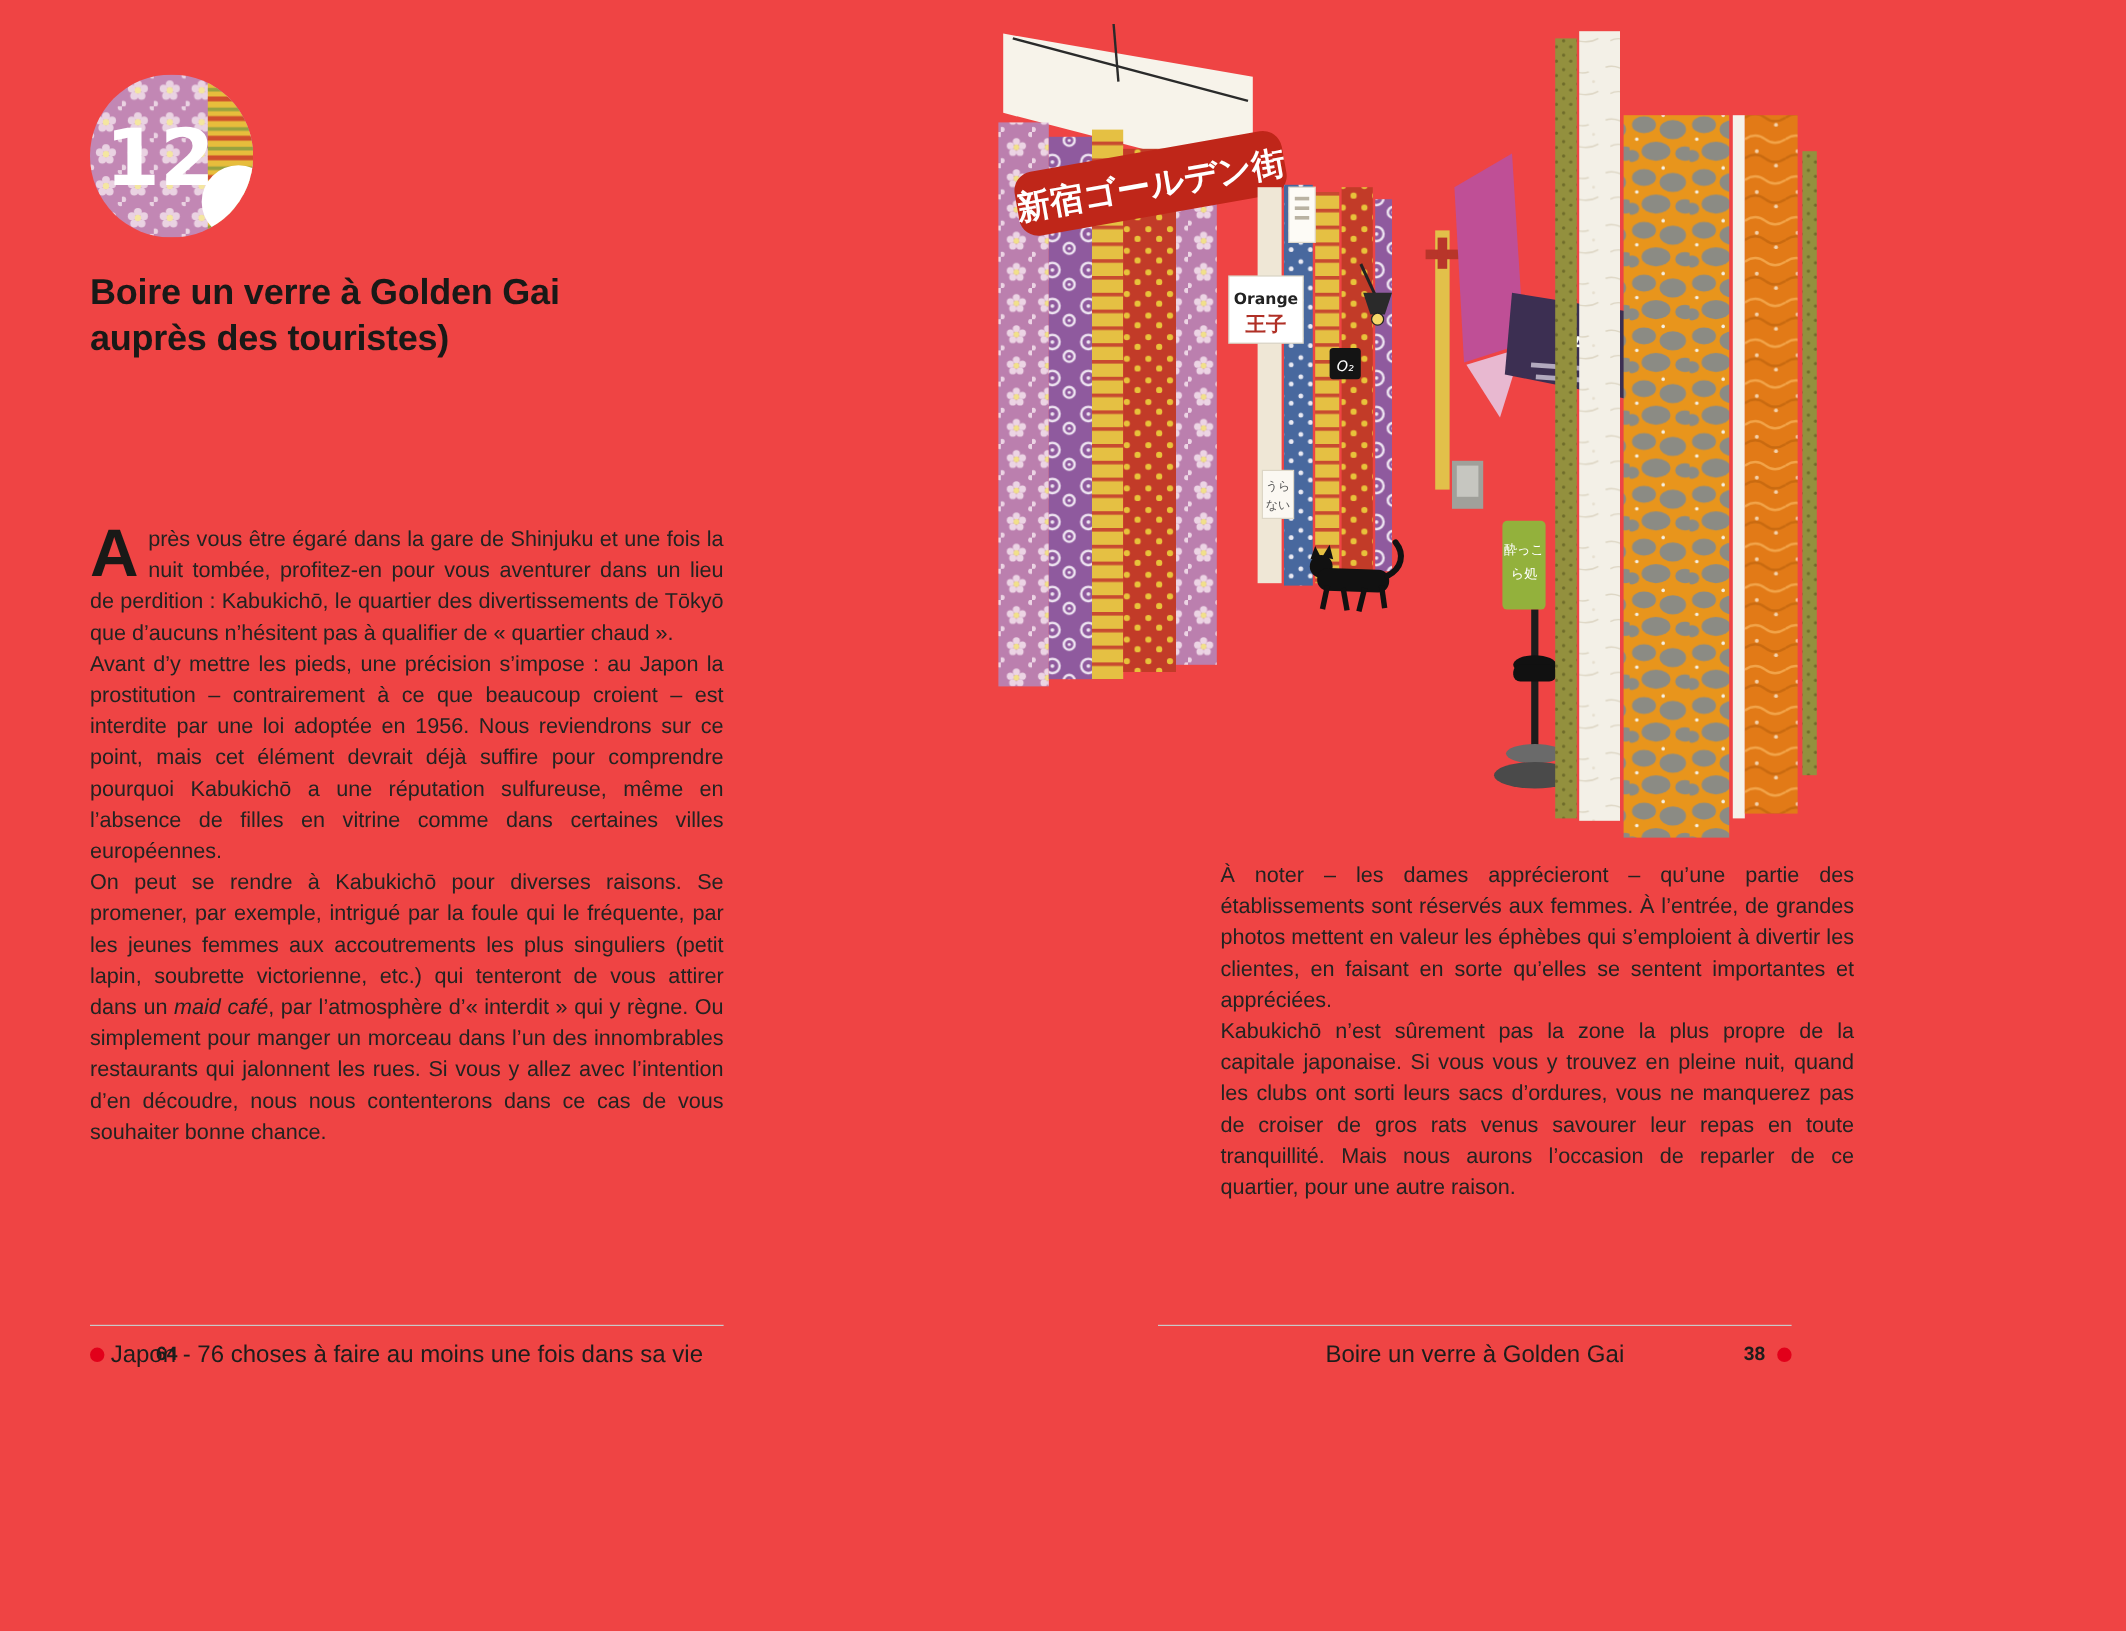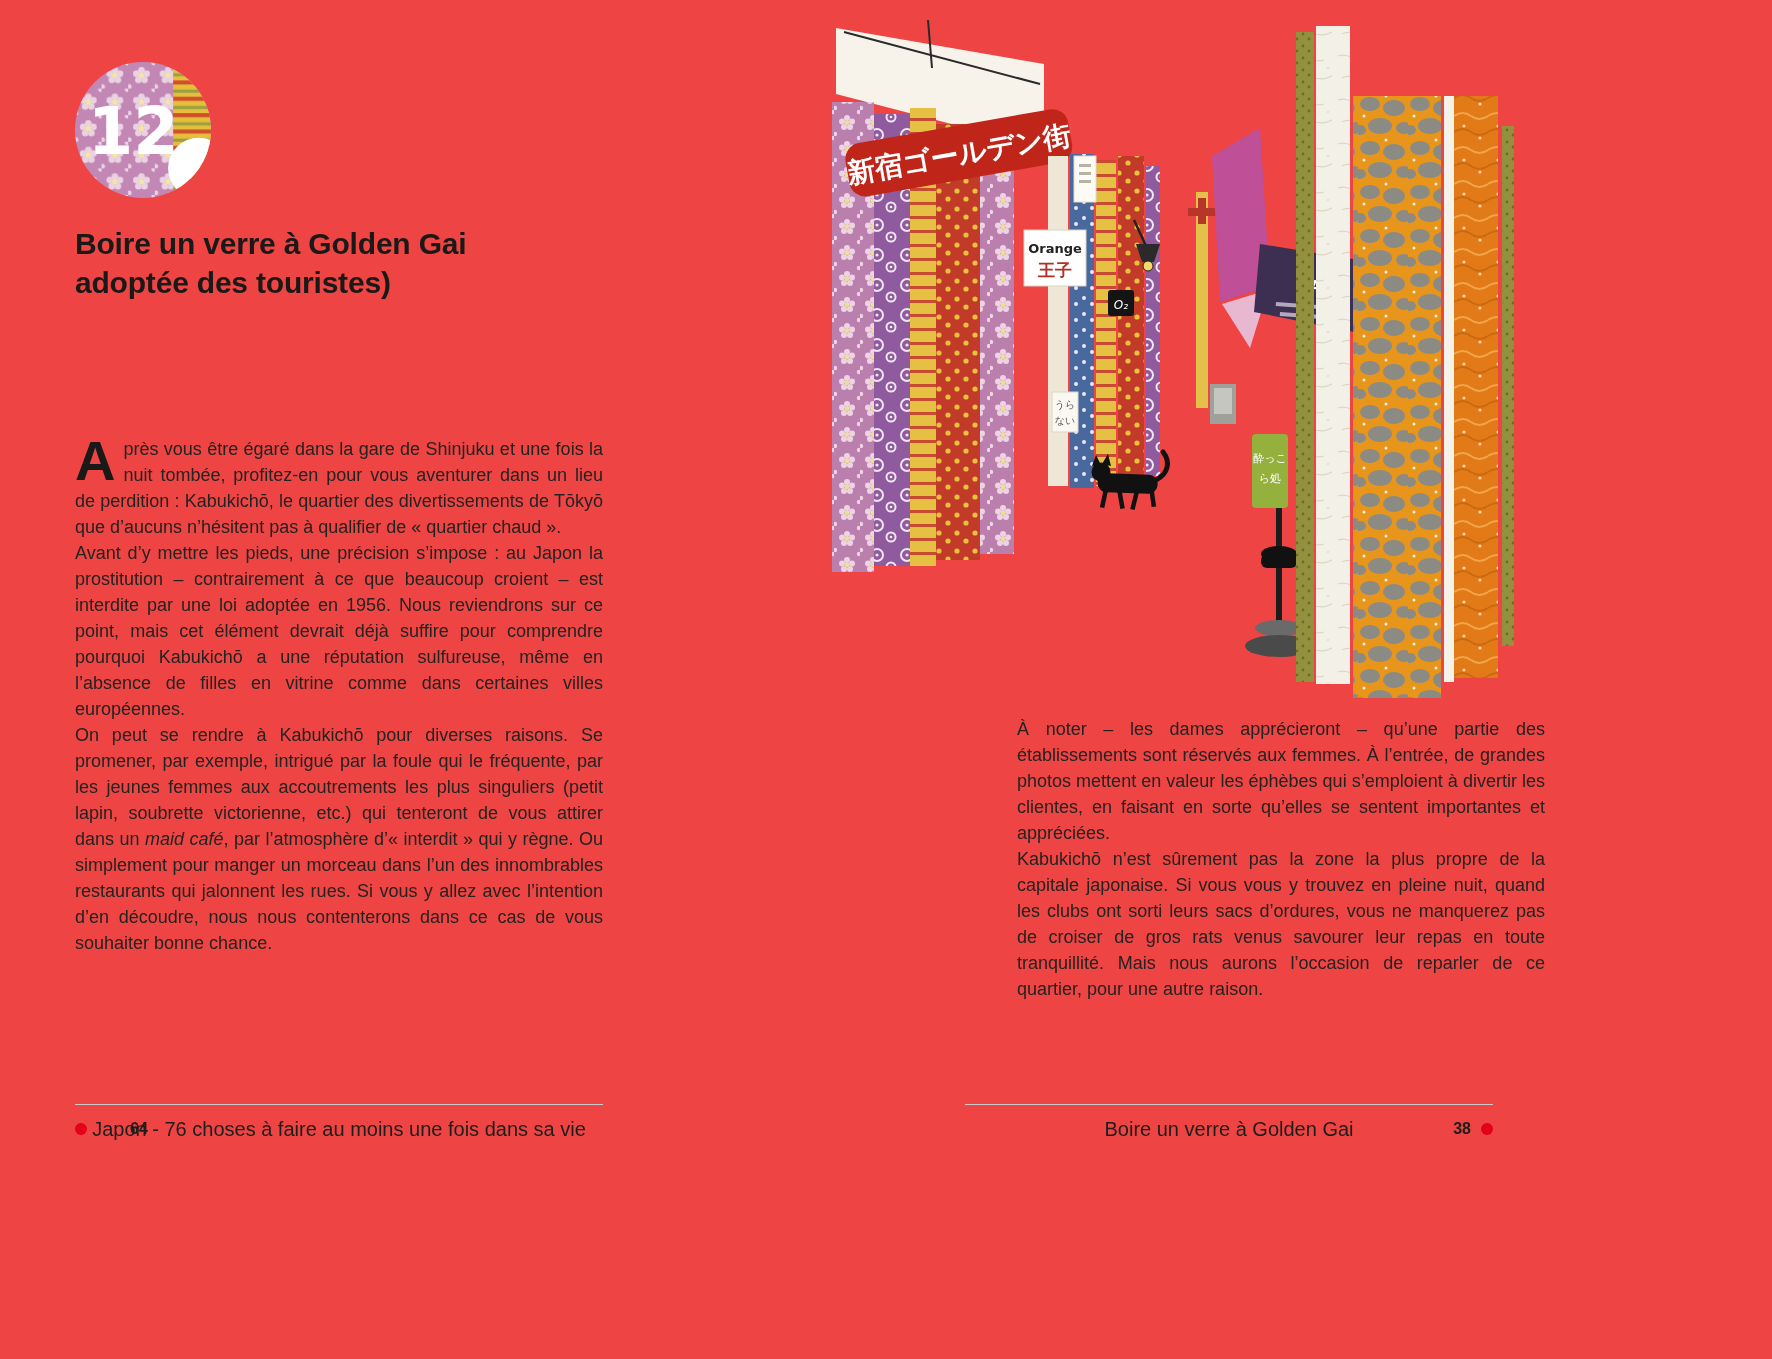--- a/index.html
+++ b/index.html
@@ -74,21 +74,21 @@
     <g clip-path="url(#badgeClip)">
       <rect width="133" height="133" fill="url(#badgeFloral)"></rect>
       <rect x="96" width="37" height="133" fill="url(#badgeStrip)"></rect>
       <circle cx="121" cy="104" r="30" fill="#ffffff"></circle>
     </g>
     <text x="57" y="90" text-anchor="middle" font-size="64" font-weight="bold" fill="#ffffff">12</text>
   </svg>
 
   <div class="title">
     <div>Boire un verre à Golden Gai</div>
-    <div>adoptée des touristes)</div>
+    <div>auprès des touristes)</div>
   </div>
 
   <div class="body-col body-left">
     <p>
       <span class="dropcap">A</span><span>près vous être égaré dans la gare de Shinjuku et une fois la nuit tombée, profitez-en pour vous aventurer dans un lieu de perdition : Kabukichō, le quartier des divertissements de Tōkyō que d’aucuns n’hésitent pas à qualifier de « quartier chaud ».</span>
     </p>
     <p>Avant d’y mettre les pieds, une précision s’impose : au Japon la prostitution – contrairement à ce que beaucoup croient – est interdite par une loi adoptée en 1956. Nous reviendrons sur ce point, mais cet élément devrait déjà suffire pour comprendre pourquoi Kabukichō a une réputation sulfureuse, même en l’absence de filles en vitrine comme dans certaines villes européennes.</p>
     <p>
       <span>On peut se rendre à Kabukichō pour diverses raisons. Se promener, par exemple, intrigué par la foule qui le fréquente, par les jeunes femmes aux accoutrements les plus singuliers (petit lapin, soubrette victorienne, etc.) qui tenteront de vous attirer dans un </span><em>maid café</em><span>, par l’atmosphère d’« interdit » qui y règne. Ou simplement pour manger un morceau dans l’un des innombrables restaurants qui jalonnent les rues. Si vous y allez avec l’intention d’en découdre, nous nous contenterons dans ce cas de vous souhaiter bonne chance.</span>
     </p>

